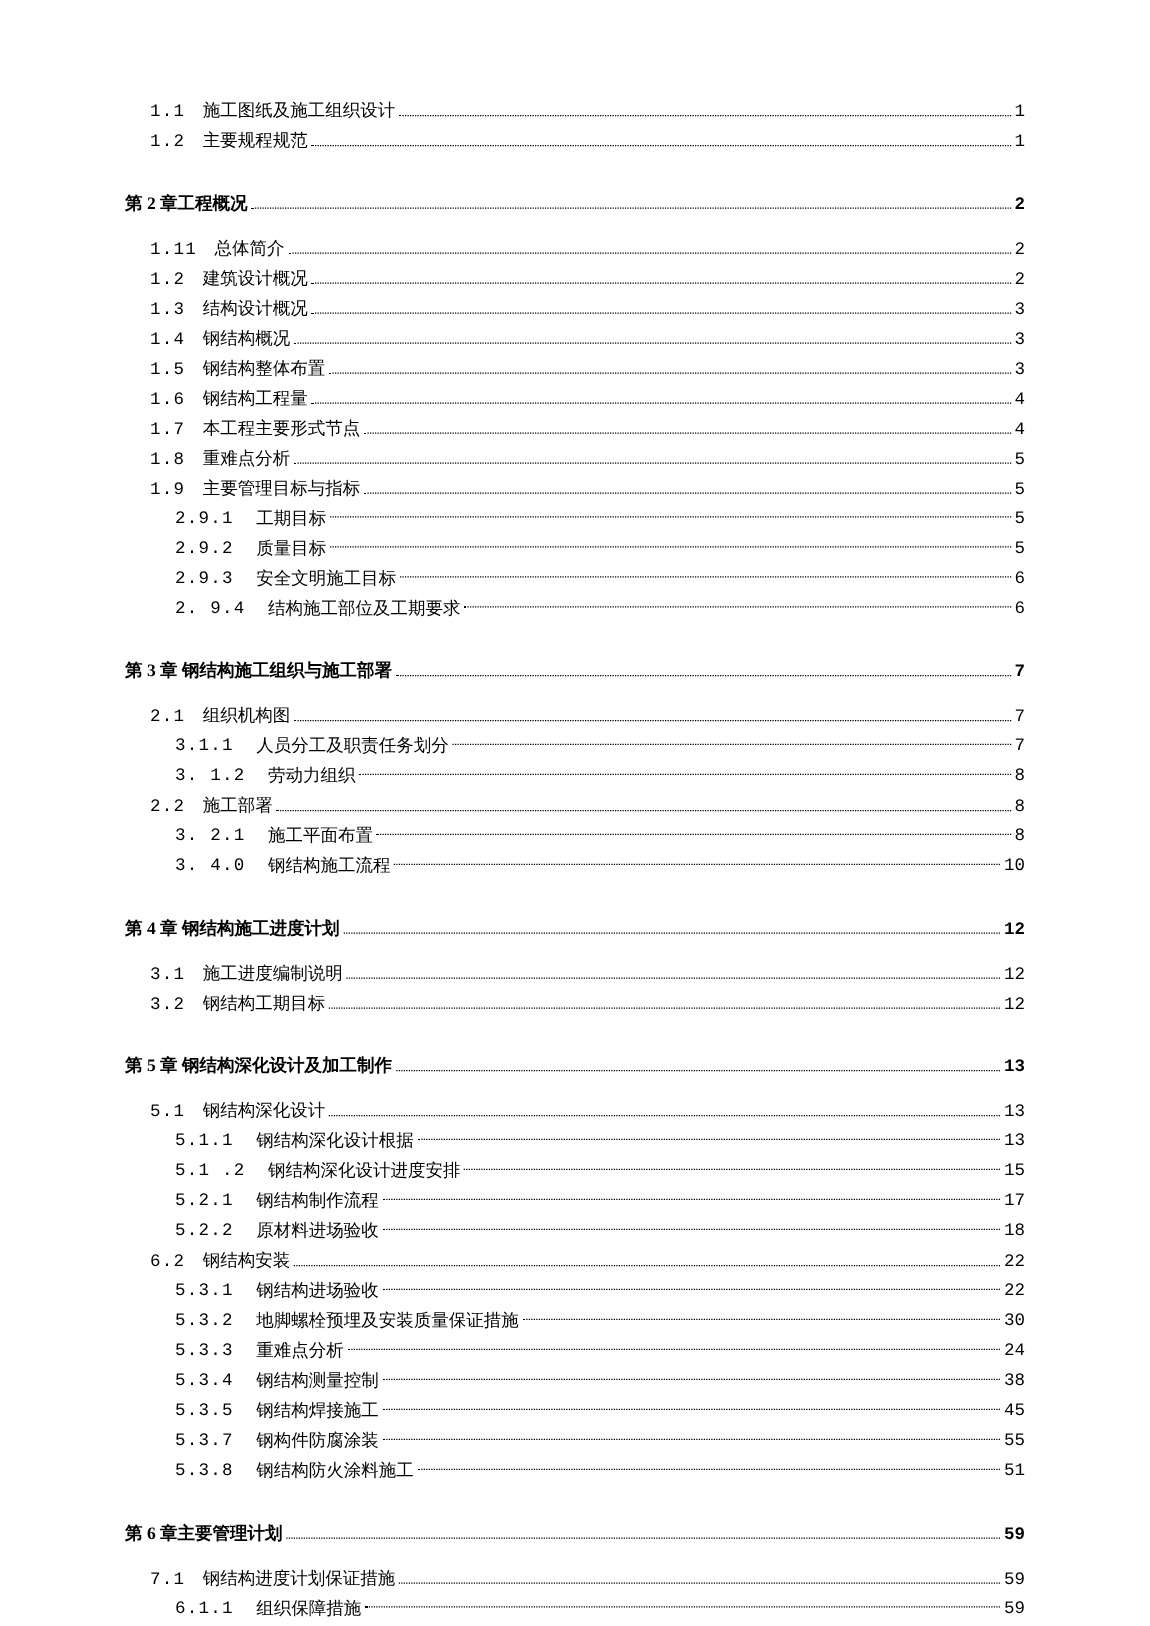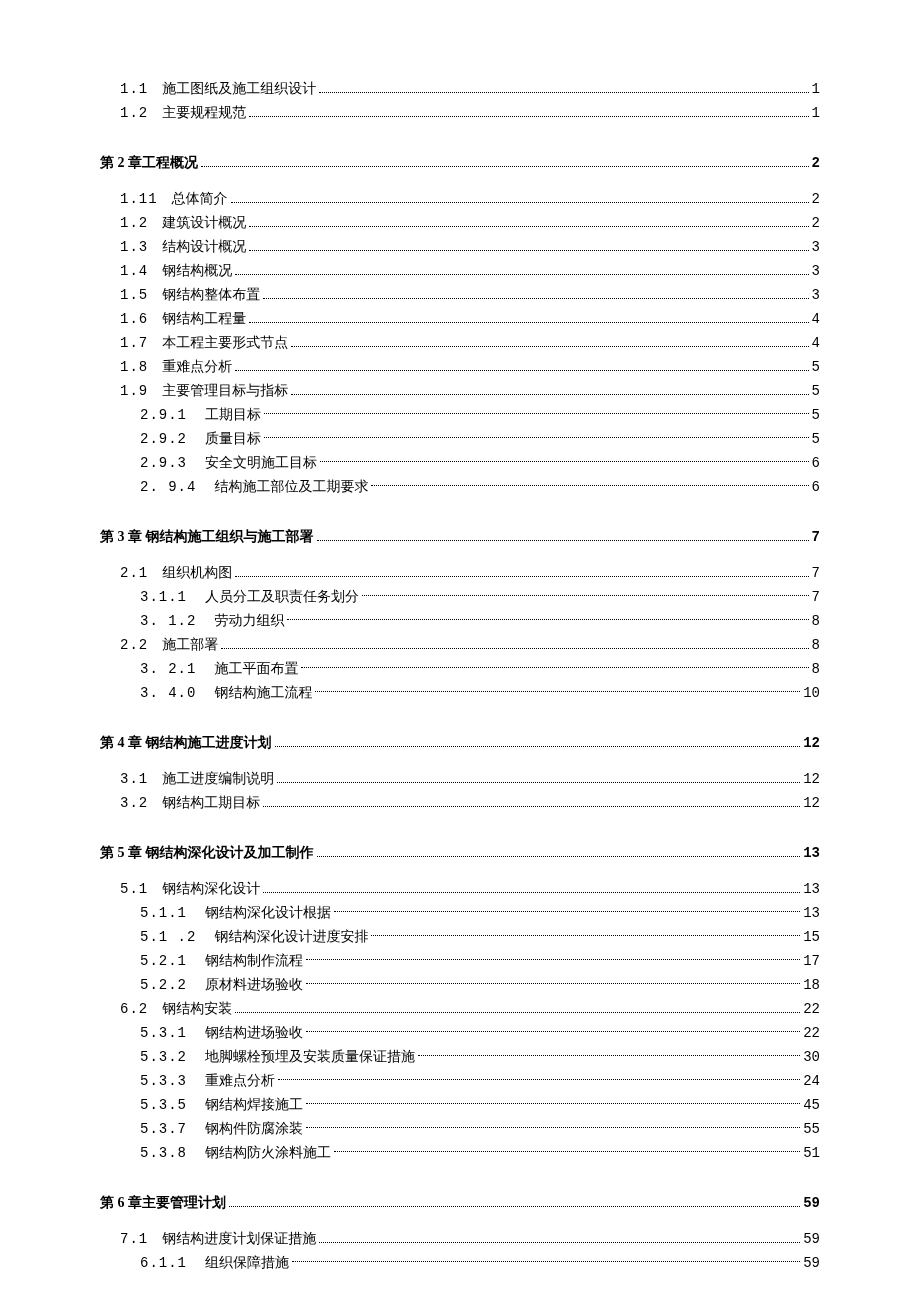--- a/index.html
+++ b/index.html
@@ -255,20 +255,26 @@
       <span class="toc-dots"></span>
       <span class="toc-page">30</span>
     </div>
     <div class="toc-entry level-2">
       <span class="toc-num">5.3.3</span>
       <span class="toc-title">重难点分析</span>
       <span class="toc-dots"></span>
       <span class="toc-page">24</span>
     </div>
     <div class="toc-entry level-2">
+      <span class="toc-num">5.3.4</span>
+      <span class="toc-title">钢结构测量控制</span>
+      <span class="toc-dots"></span>
+      <span class="toc-page">38</span>
+    </div>
+    <div class="toc-entry level-2">
       <span class="toc-num">5.3.5</span>
       <span class="toc-title">钢结构焊接施工</span>
       <span class="toc-dots"></span>
       <span class="toc-page">45</span>
     </div>
     <div class="toc-entry level-2">
       <span class="toc-num">5.3.7</span>
       <span class="toc-title">钢构件防腐涂装</span>
       <span class="toc-dots"></span>
       <span class="toc-page">55</span>

